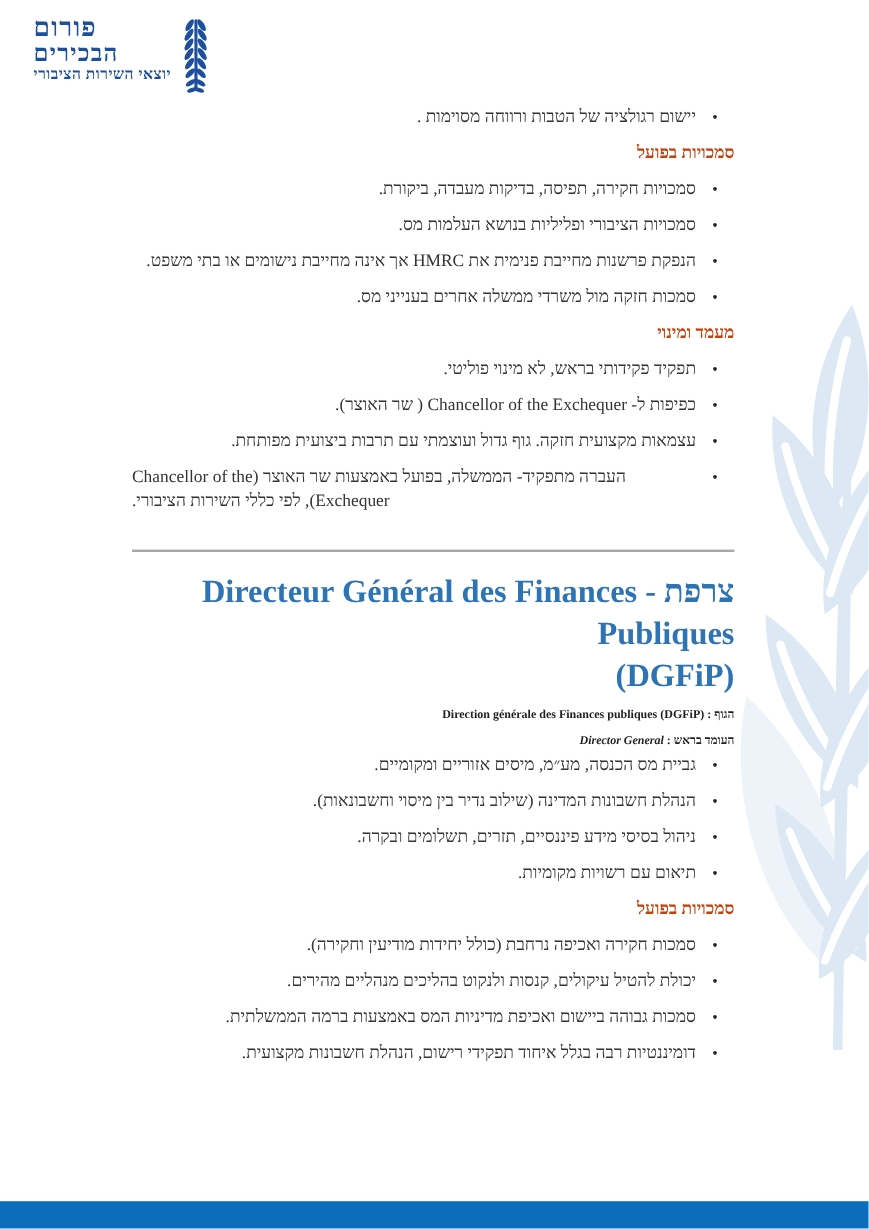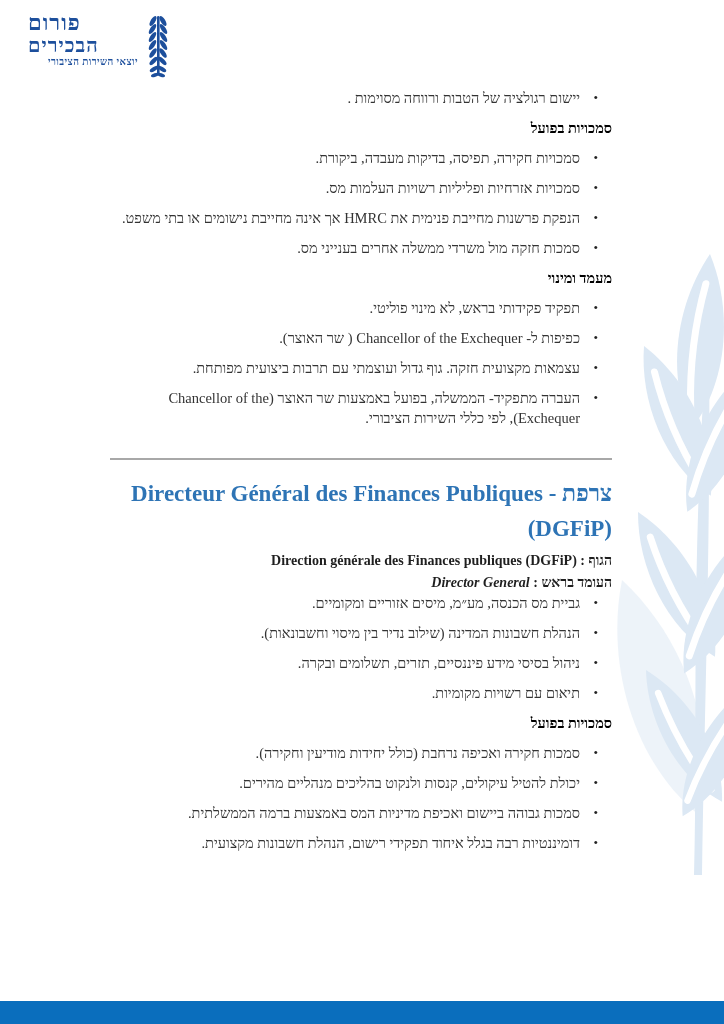--- a/index.html
+++ b/index.html
@@ -5,37 +5,37 @@
   html,body{margin:0;padding:0;background:#ffffff;}
   .page{
     position:relative;width:724px;height:1024px;background:#ffffff;
     overflow:hidden;font-family:Liberation Serif, serif;
   }
   
   .logo{position:absolute;top:12px;left:28px;display:flex;align-items:flex-start;gap:8px;}
   .logo-text{display:flex;flex-direction:column;align-items:flex-end;direction:rtl;color:#1d4f9c;}
   .logo-line1{font-size:22px;font-weight:bold;line-height:22px;letter-spacing:1px;}
   .logo-line2{font-size:20px;font-weight:bold;line-height:22px;letter-spacing:1px;}
-  .logo-sub{font-size:10px;font-weight:bold;line-height:12px;letter-spacing:.4px;white-space:nowrap;margin-left:20px;}
+  .logo-sub{font-size:13px;font-weight:bold;line-height:12px;letter-spacing:.4px;white-space:nowrap;}
   .wheat{flex:none;margin-top:1px;}
   
   .content{
     position:absolute;top:88px;left:110px;width:502px;
     direction:rtl;text-align:right;color:#333333;
   }
   .block-bullet{display:flex;align-items:flex-start;padding-right:14px;margin:0 0 10px 0;
     font-size:14.5px;line-height:20px;}
   .block-bullet .dot{flex:none;width:8px;margin-left:10px;font-size:13px;color:#222;}
   .block-bullet .txt{flex:1;}
-  .block-bullet.center .txt{text-align:right;}
-  .block-h3{font-size:14.5px;font-weight:bold;line-height:20px;margin:4px 0 10px 0;color:#000000;}
+  .block-bullet.center .txt{text-align:left;}
+  .block-h3{font-size:14.5px;font-weight:bold;line-height:20px;margin:4px 0 10px 0;color:#c2410c;}
   .block-kv + .block-h3{margin-top:14px;}
   .block-divider{border:none;border-top:2px solid #a8a8a8;margin:30px 0 16px 0;}
-  .block-h1{color:#2e74b5;font-weight:bold;font-size:23px;line-height:35px;margin:0 0 4px 0;}
-  .block-kv{font-size:14px;font-weight:bold;line-height:21.5px;color:#1f1f1f;}
+  .block-h1{color:#2e74b5;font-weight:bold;font-size:27px;line-height:35px;margin:0 0 4px 0;}
+  .block-kv{font-size:10px;font-weight:bold;line-height:21.5px;color:#1f1f1f;}
   .block-kv .val-italic{font-style:italic;}
   
   .branch{position:absolute;top:250px;right:-40px;width:150px;height:630px;pointer-events:none;}
   
   .footer-bar{position:absolute;left:0;bottom:0;width:724px;height:23px;background:#0a6ebd;}
 </style>
 </head>
 <body>
 
 <div class="page">
@@ -111,21 +111,21 @@
         <span class="dot">•</span>
         <span class="txt">יישום רגולציה של הטבות ורווחה מסוימות .</span>
       </div>
       <div class="block-h3">סמכויות בפועל</div>
       <div class="block-bullet">
         <span class="dot">•</span>
         <span class="txt">סמכויות חקירה, תפיסה, בדיקות מעבדה, ביקורת.</span>
       </div>
       <div class="block-bullet">
         <span class="dot">•</span>
-        <span class="txt">סמכויות אזרחיות ופליליות רשויות העלמות מס.</span>
+        <span class="txt">סמכויות הציבורי ופליליות בנושא העלמות מס.</span>
       </div>
       <div class="block-bullet">
         <span class="dot">•</span>
         <span class="txt">הנפקת פרשנות מחייבת פנימית את HMRC אך אינה מחייבת נישומים או בתי משפט.</span>
       </div>
       <div class="block-bullet">
         <span class="dot">•</span>
         <span class="txt">סמכות חזקה מול משרדי ממשלה אחרים בענייני מס.</span>
       </div>
       <div class="block-h3">מעמד ומינוי</div>

